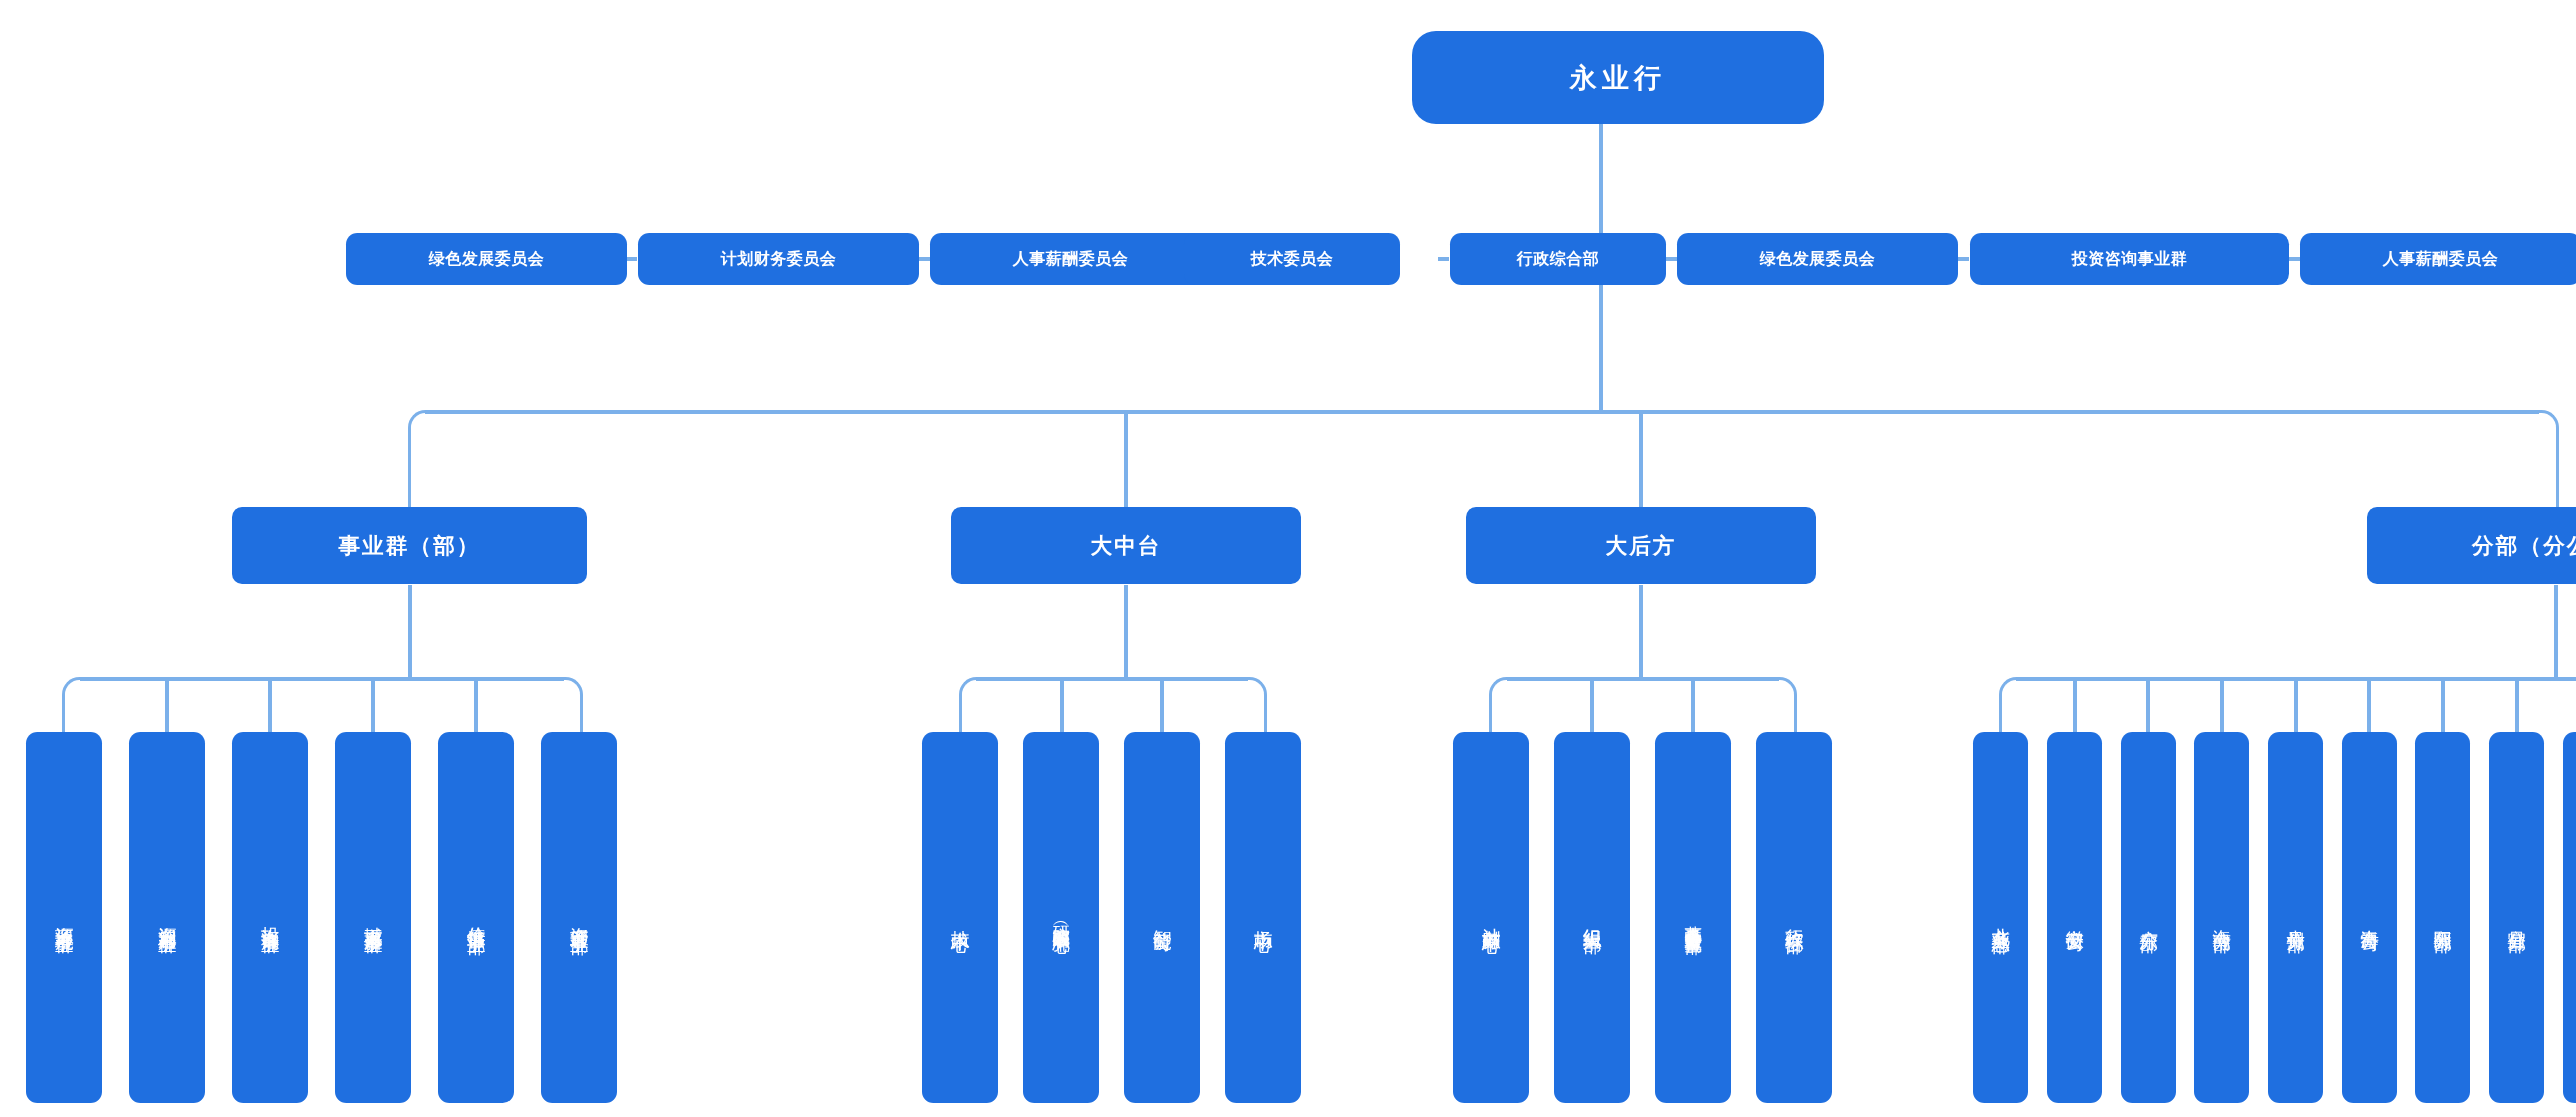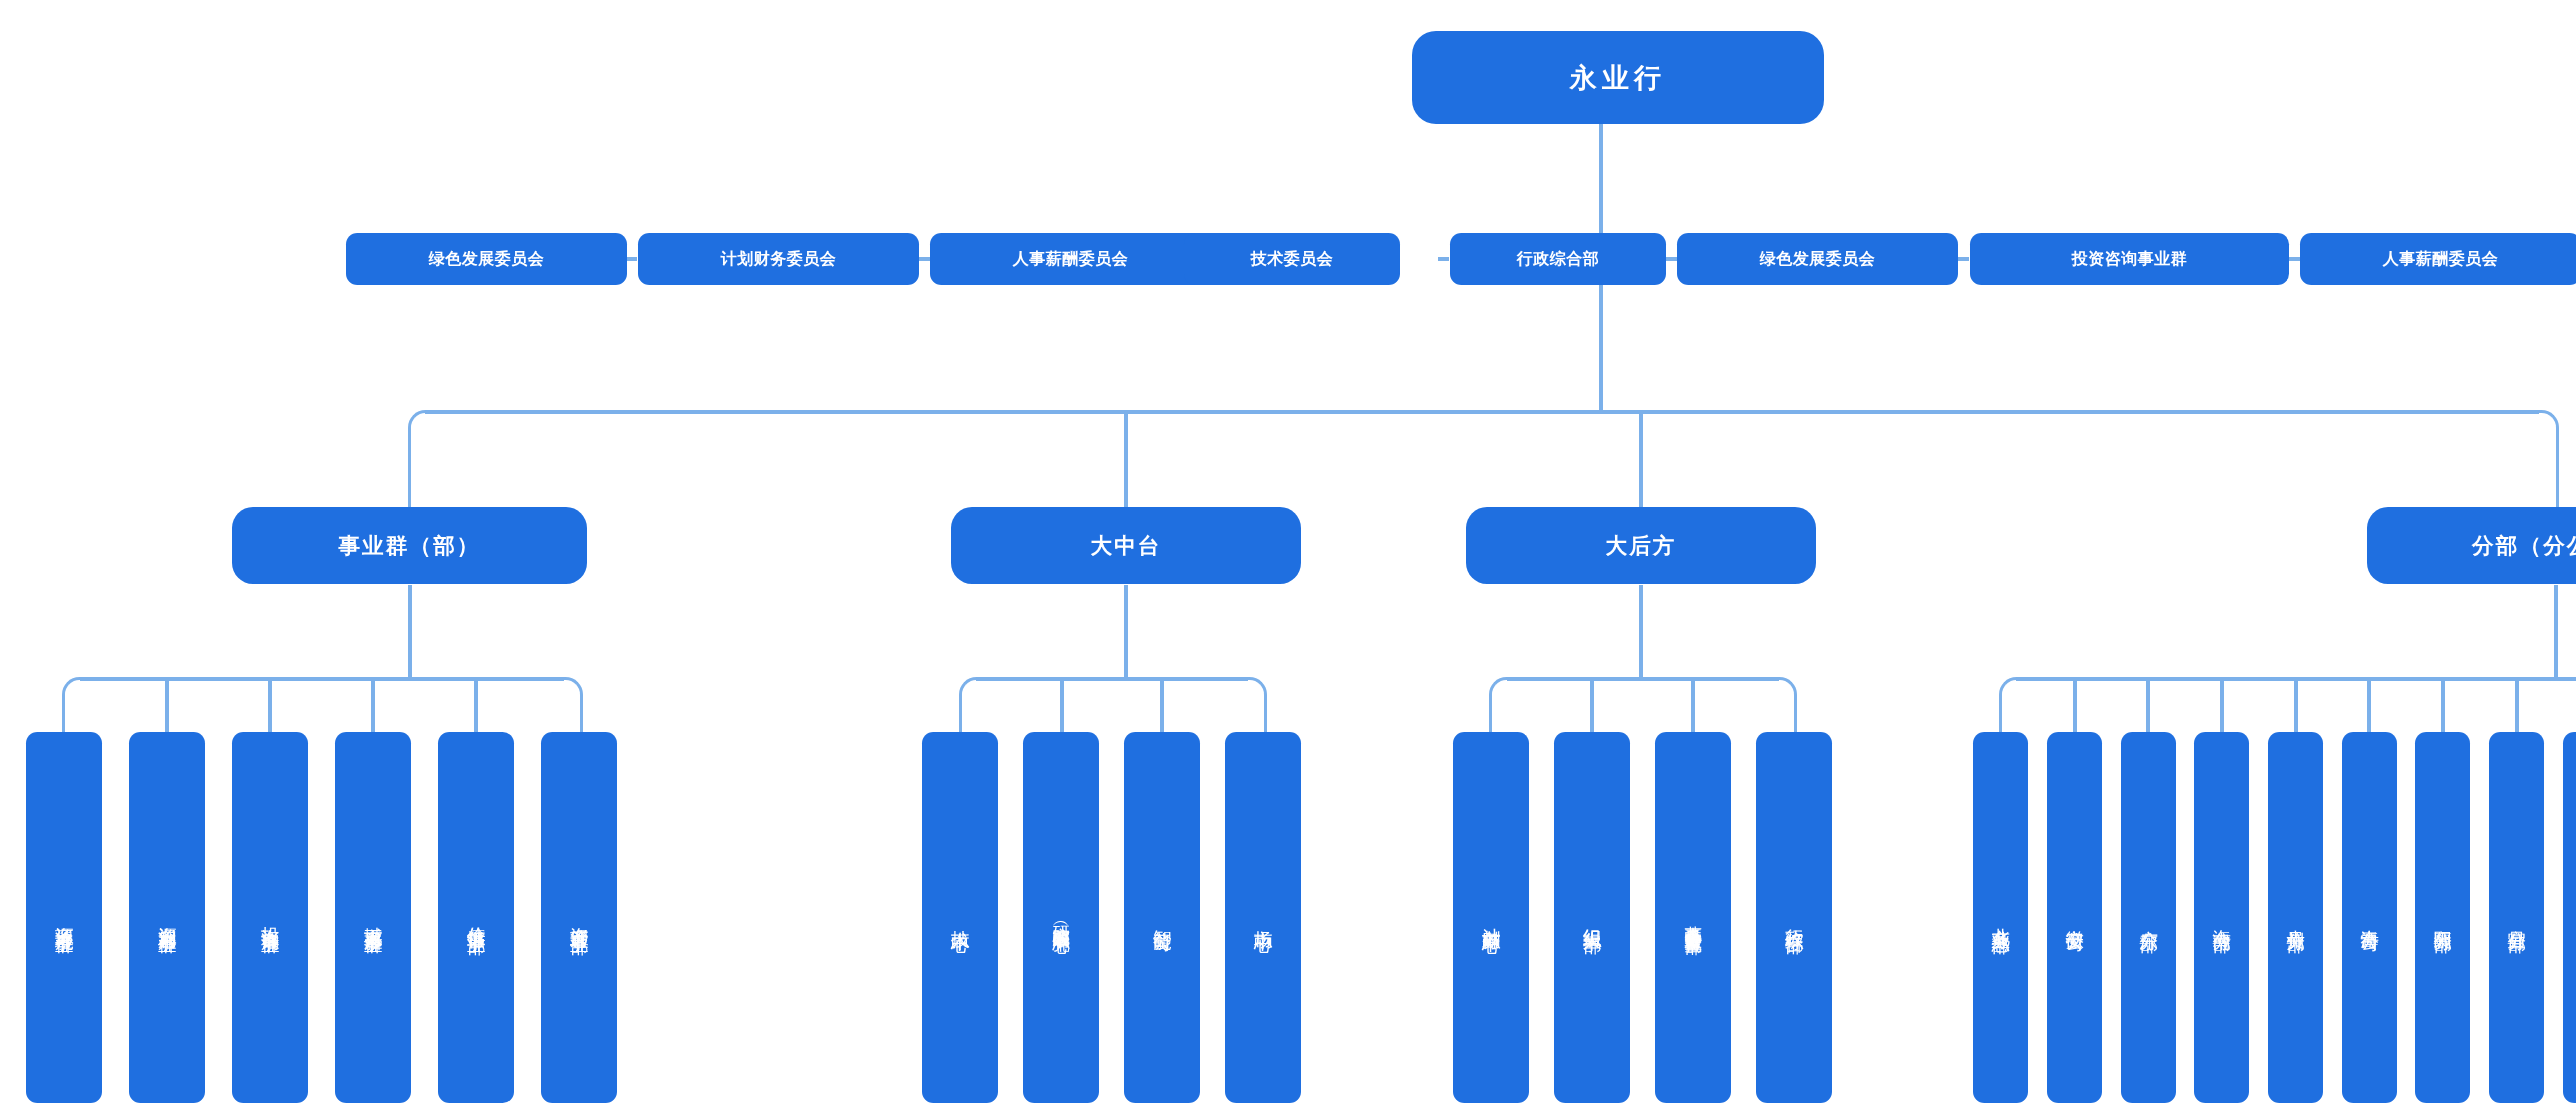--- a/index.html
+++ b/index.html
@@ -18,21 +18,21 @@
   .elbow.tr{border-top-width:3.6px;border-right-width:3.6px;border-top-right-radius:17.5px;}
 
   
   .node{
     position:absolute;background:#1f6fe0;color:#ffffff;
     display:flex;align-items:center;justify-content:center;
     text-align:center;box-sizing:border-box;letter-spacing:0.5px;
   }
   .node.root{border-radius:24px;font-size:27px;font-weight:600;letter-spacing:5.2px;}
   .node.committee{border-radius:11.3px;font-size:16px;font-weight:600;letter-spacing:0.5px;white-space:nowrap;}
-  .node.division{border-radius:21px;font-size:21.6px;font-weight:600;letter-spacing:2.1px;white-space:nowrap;}
+  .node.division{border-radius:10px;font-size:21.6px;font-weight:600;letter-spacing:2.1px;white-space:nowrap;}
   .node.leaf{
     border-radius:11.3px;font-size:18.5px;font-weight:500;
     writing-mode:vertical-rl;text-orientation:upright;
     line-height:1.06;letter-spacing:1.5px;padding:11.3px 0;
   }
   .node.leaf.two-col{font-size:17.5px;letter-spacing:1px;}
 </style>
 </head>
 <body>
 

